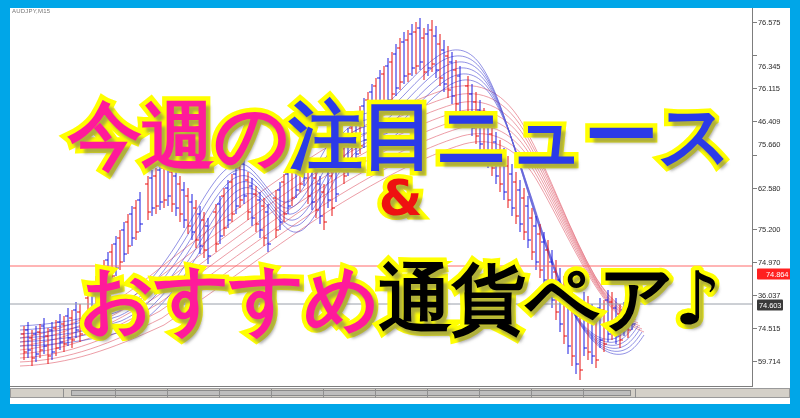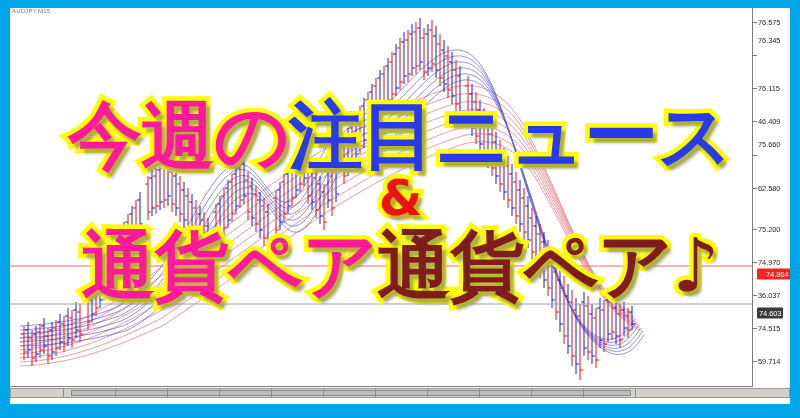--- a/index.html
+++ b/index.html
@@ -77,21 +77,21 @@
     -webkit-text-stroke:9px #ffff00;
     paint-order:stroke fill;
     text-shadow:
       4px 5px 3px rgba(110,110,110,.55);
   }
   .l1{top:98px;font-size:74px;}
   .l2{top:173px;font-size:50px;}
   .l3{top:228px;font-size:74px;}
   .c-pink{color:#ff1a9b;}
   .c-blue{color:#2b3ae8;}
-  .c-lblue{color:#7f1d1d;}
+  .c-lblue{color:#000000;margin-top:33px;}
   .c-red{color:#ee1111;}
 
   
   .frame{
     position:absolute;left:0;top:0;width:800px;height:418px;
     box-sizing:border-box;border:0 solid #00a6e8;pointer-events:none;
   }
 </style>
 </head>
 <body>
@@ -332,21 +332,21 @@
           <line x1="0" y1="296" x2="742" y2="296" stroke="#9aa0aa" stroke-width="1"></line>
         </g>
       </svg>
     </div>
 
     <div class="price-axis">
       <div class="tick" style="top:14px"></div>
       <div class="plabel" style="top:14px">76.575</div>
 
       <div class="tick" style="top:47px"></div>
-      <div class="plabel" style="top:32px">76.345</div>
+      <div class="plabel" style="top:58px">76.345</div>
 
       <div class="tick" style="top:80px"></div>
       <div class="plabel" style="top:80px">76.115</div>
 
       <div class="tick" style="top:113px"></div>
       <div class="plabel" style="top:113px">46.409</div>
 
       <div class="tick" style="top:147px"></div>
       <div class="plabel" style="top:136px">75.660</div>
 
@@ -357,21 +357,21 @@
       <div class="plabel" style="top:221px">75.200</div>
 
       <div class="tick" style="top:254px"></div>
       <div class="plabel" style="top:254px">74.970</div>
 
       <div class="plabel hl-red" style="top:266px">74.864</div>
 
       <div class="tick" style="top:287px"></div>
       <div class="plabel" style="top:287px">36.037</div>
 
-      <div class="plabel hl-dark" style="top:305px">74.603</div>
+      <div class="plabel hl-dark" style="top:297px">74.603</div>
 
       <div class="tick" style="top:320px"></div>
       <div class="plabel" style="top:320px">74.515</div>
 
       <div class="tick" style="top:353px"></div>
       <div class="plabel" style="top:353px">59.714</div>
 
       <div class="tick" style="top:386px"></div>
       <div class="plabel" style="top:386px">74.060</div>
     </div>
@@ -396,18 +396,18 @@
   <div class="headline">
     <div class="hl-line l1 outline-y">
       <span class="c-pink">今週の</span><span class="c-blue">注目ニュース</span>
     </div>
 
     <div class="hl-line l2 outline-y">
       <span class="c-red">&amp;</span>
     </div>
 
     <div class="hl-line l3 outline-y">
-      <span class="c-pink">通貨ペア</span><span class="c-lblue">通貨ペア♪</span>
+      <span class="c-pink">おすすめ</span><span class="c-lblue">通貨ペア♪</span>
     </div>
   </div>
 
   <div class="frame"></div>
 </div>
 
 </body></html>

